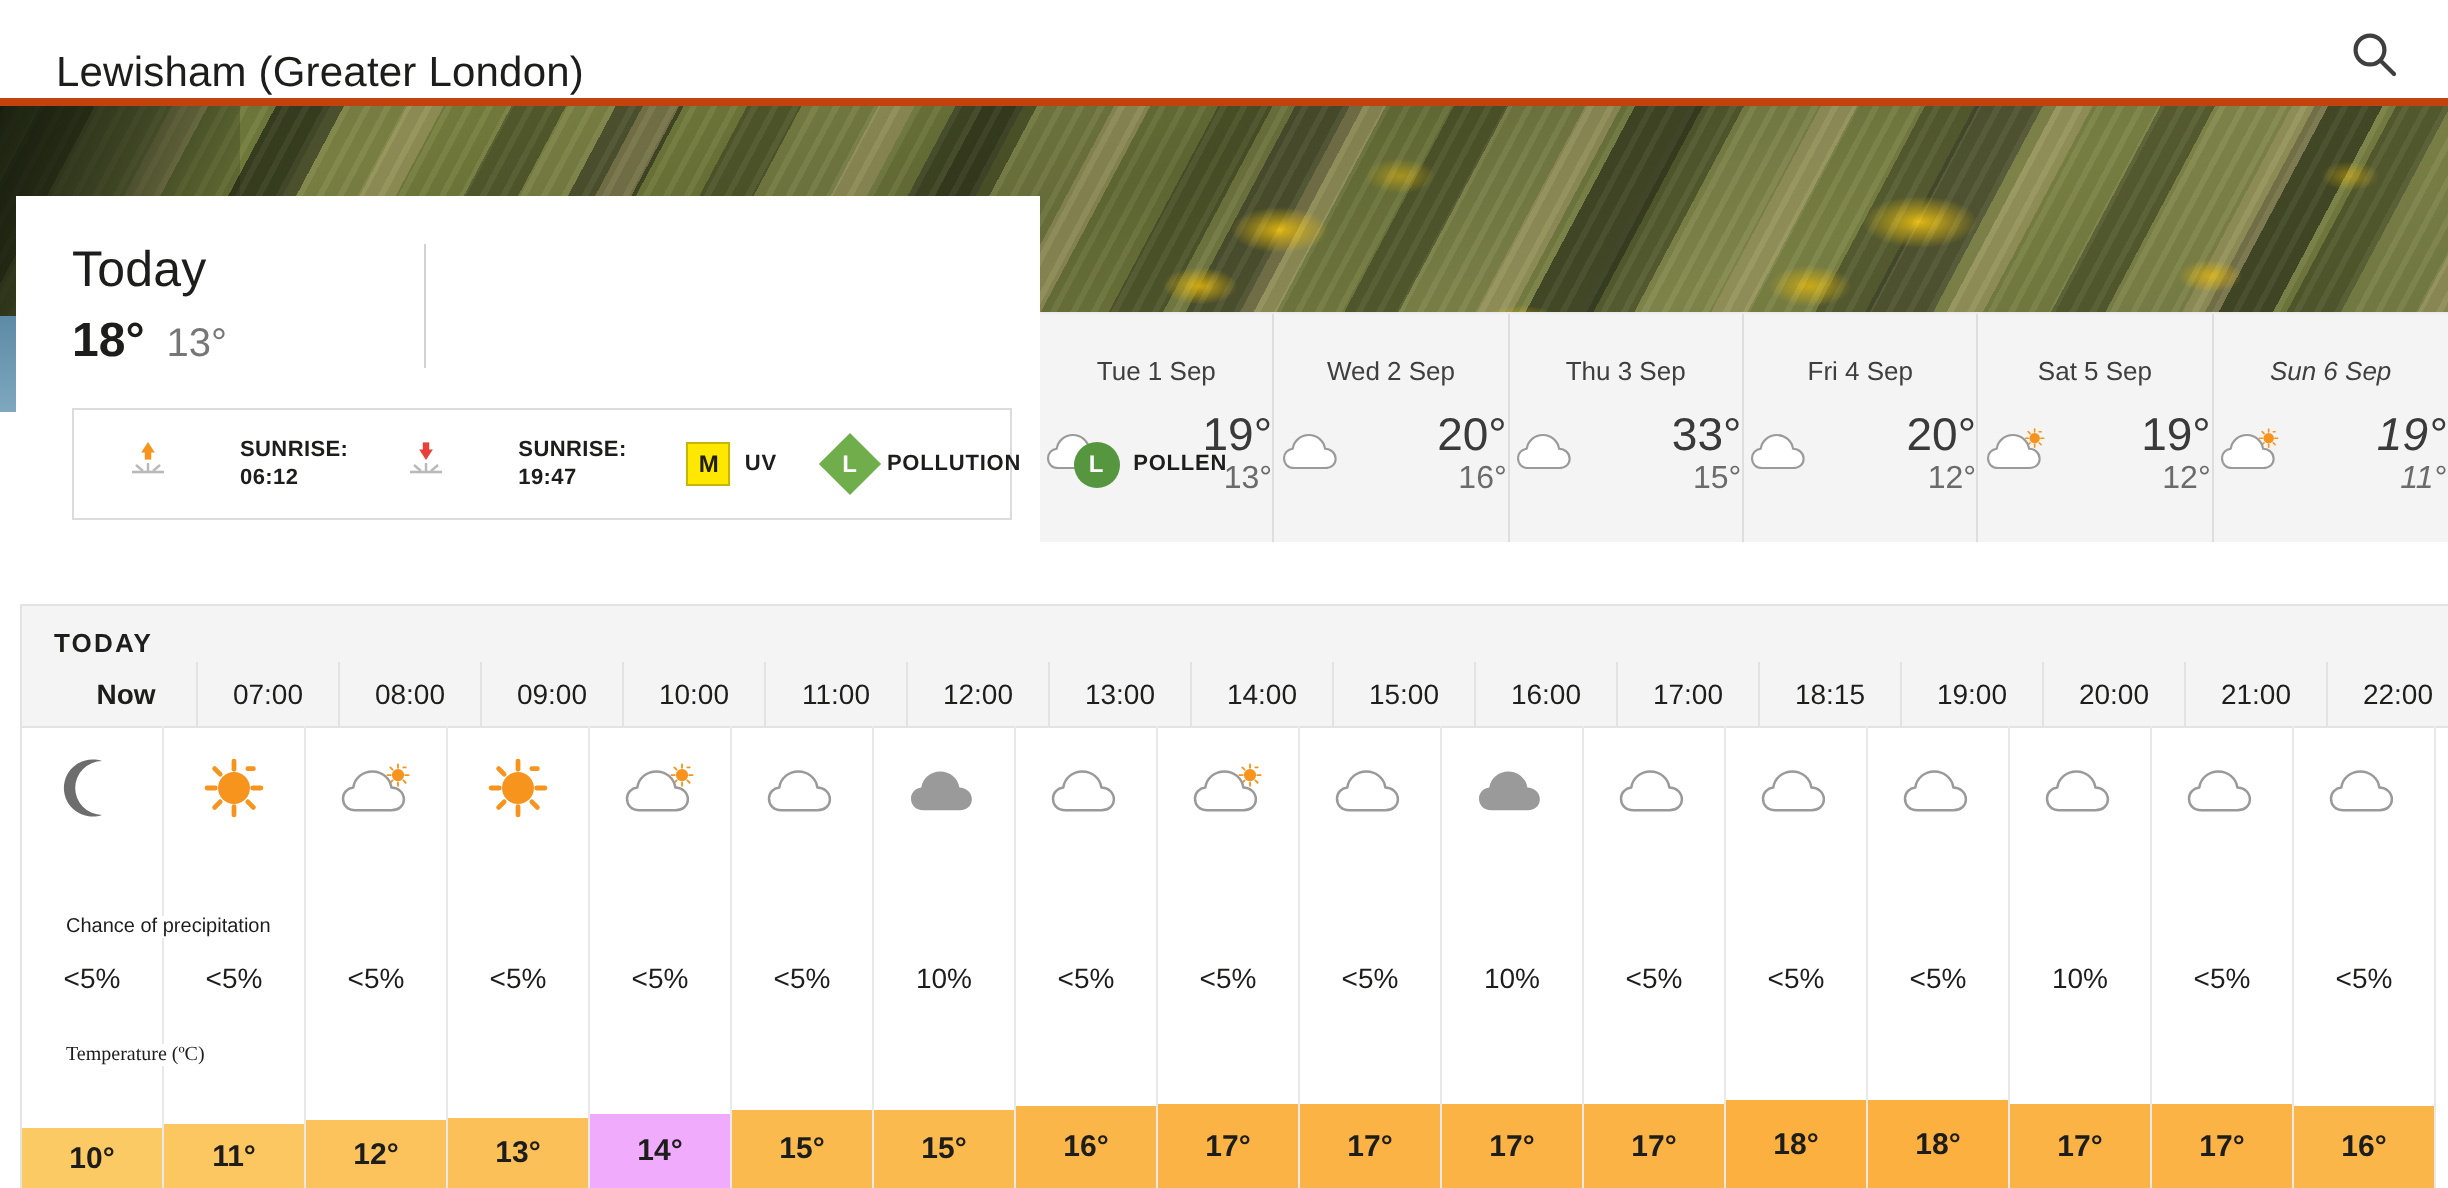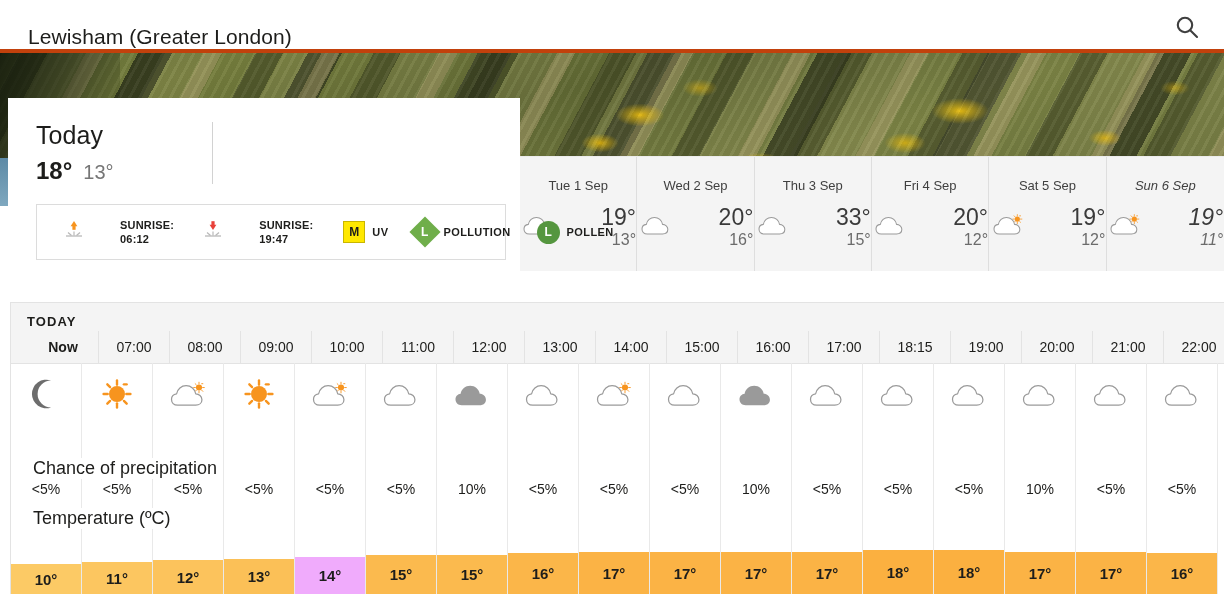--- a/index.html
+++ b/index.html
@@ -336,29 +336,29 @@
     align-items: center;
     justify-content: center;
     font-size: 15px;
     font-weight: bold;
     color: #1d1d1b;
     box-sizing: border-box;
   }
 
   .overlay-label {
     position: absolute;
-    font-size: 18px;
+    font-size: 10px;
     color: #1d1d1b;
     background: #ffffff;
     padding: 0 4px 0 6px;
     z-index: 5;
     white-space: nowrap;
   }
   #precip-label { left: 16px; top: 155px; }
-  #temp-label   { left: 16px; top: 205px; }
+  #temp-label   { left: 16px; top: 219px; font-family: Liberation Serif, serif; }
 </style>
 </head>
 <body>
 
 <div class="searchbar">
   <div class="search-value" title="Enter a town or city">Lewisham (Greater London)</div>
   <div class="search-icon-wrap">
     <svg width="26" height="26" viewBox="0 0 26 26" aria-hidden="true">
       <circle cx="11" cy="11" r="7.2" fill="none" stroke="#3f3f3f" stroke-width="2.1"></circle>
       <line x1="16.2" y1="16.2" x2="23" y2="23" stroke="#3f3f3f" stroke-width="2.1" stroke-linecap="round"></line>

